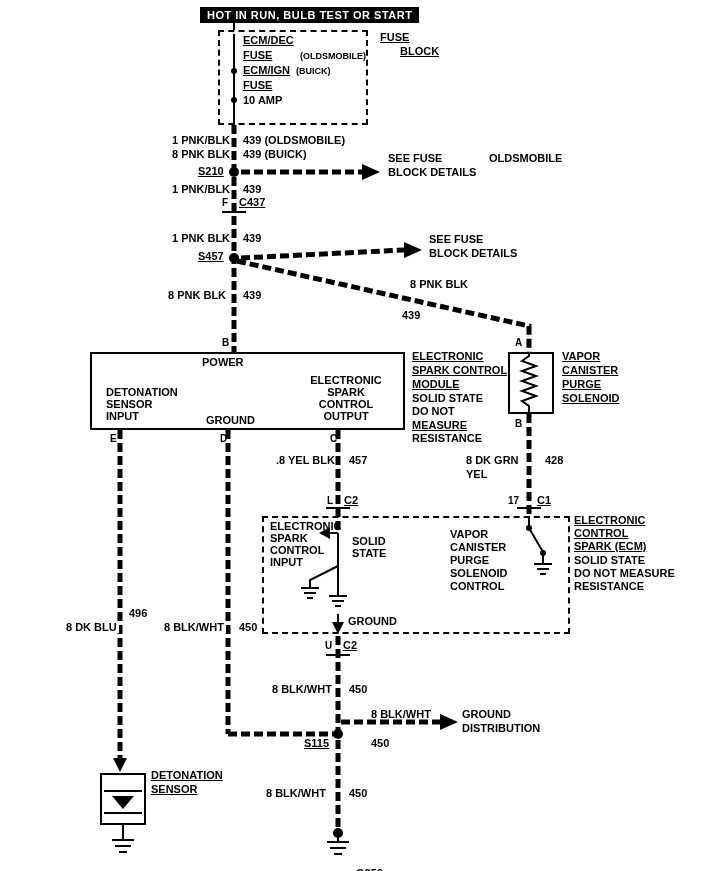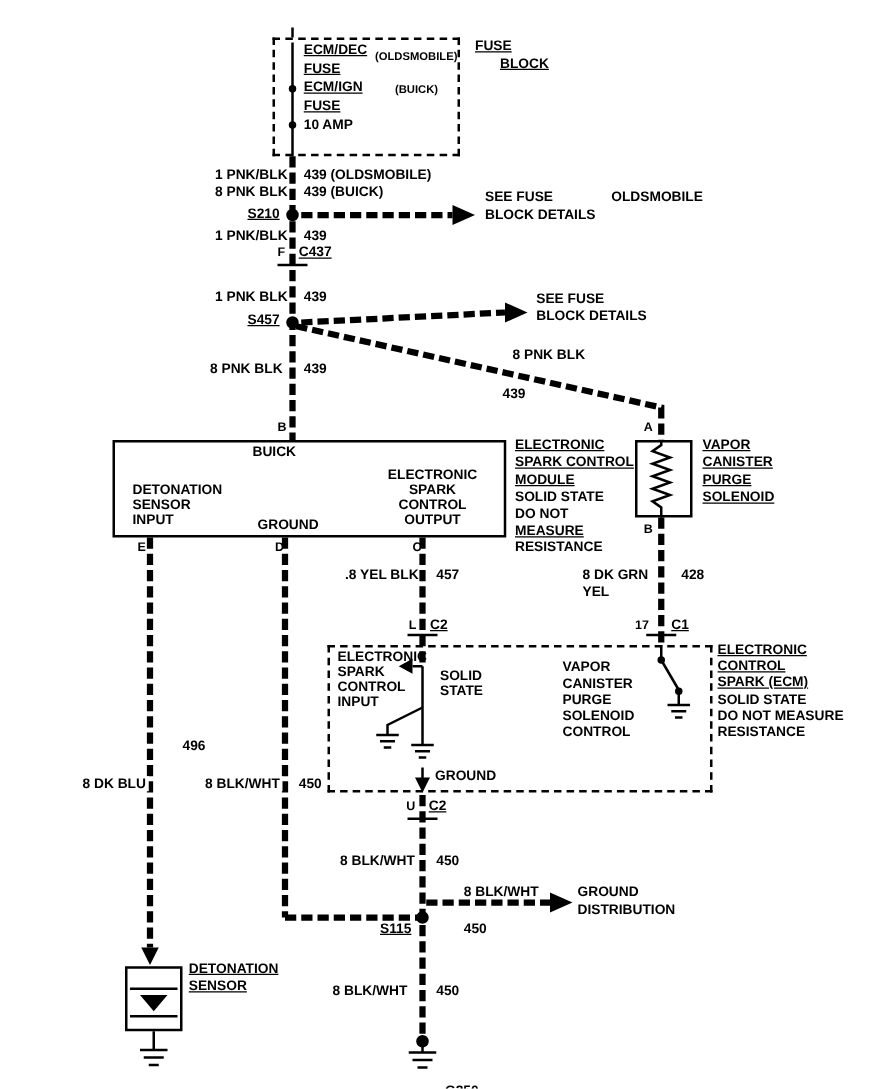--- a/index.html
+++ b/index.html
@@ -101,31 +101,32 @@
       <polygon points="362,164 380,172 362,180"></polygon>
       <polygon points="404,242 422,250 404,258"></polygon>
       <polygon points="440,714 458,722 440,730"></polygon>
       <polygon points="113,758 127,758 120,772"></polygon>
       <polygon points="330,527 330,539 319,533"></polygon>
       <polygon points="332,622 344,622 338,634"></polygon>
       <polygon points="112,796 134,796 123,809"></polygon>
     </g>
   </svg>
 
+  <div class="banner">HOT IN RUN, BULB TEST OR START</div>
   <div class="box dashedbox" style="left:218px;top:30px;width:150px;height:95px;"></div>
   <div class="box" style="left:90px;top:352px;width:315px;height:78px;"></div>
   <div class="box" style="left:508px;top:352px;width:46px;height:62px;"></div>
   <div class="box dashedbox" style="left:262px;top:516px;width:308px;height:118px;"></div>
   <div class="box" style="left:100px;top:773px;width:46px;height:52px;"></div>
 
   <span class="lbl u" style="left:243px;top:34px;">ECM/DEC</span>
-  <span class="lbl sm" style="left:300px;top:39px;">(OLDSMOBILE)</span>
+  <span class="lbl sm" style="left:300px;top:50px;">(OLDSMOBILE)</span>
   <span class="lbl u" style="left:243px;top:49px;">FUSE</span>
   <span class="lbl u" style="left:243px;top:64px;">ECM/IGN</span>
-  <span class="lbl sm" style="left:316px;top:65px;">(BUICK)</span>
+  <span class="lbl sm" style="left:296px;top:65px;">(BUICK)</span>
   <span class="lbl u" style="left:243px;top:79px;">FUSE</span>
   <span class="lbl" style="left:243px;top:94px;">10 AMP</span>
   <span class="lbl u" style="left:380px;top:31px;">FUSE</span>
   <span class="lbl u" style="left:380px;top:45px;margin-left:20px;">BLOCK</span>
 
   <span class="lbl" style="left:172px;top:134px;">1 PNK/BLK</span>
   <span class="lbl" style="left:243px;top:134px;">439 (OLDSMOBILE)</span>
   <span class="lbl" style="left:172px;top:148px;">8 PNK BLK</span>
   <span class="lbl" style="left:243px;top:148px;">439 (BUICK)</span>
   <span class="lbl u" style="left:198px;top:165px;">S210</span>
@@ -140,21 +141,21 @@
   <span class="lbl" style="left:243px;top:232px;">439</span>
   <span class="lbl u" style="left:198px;top:250px;">S457</span>
   <span class="lbl" style="left:429px;top:233px;">SEE FUSE</span>
   <span class="lbl" style="left:429px;top:247px;">BLOCK DETAILS</span>
   <span class="lbl" style="left:168px;top:289px;">8 PNK BLK</span>
   <span class="lbl" style="left:243px;top:289px;">439</span>
   <span class="lbl bg" style="left:408px;top:278px;">8 PNK BLK</span>
   <span class="lbl bg" style="left:400px;top:309px;">439</span>
 
   <span class="lbl pin" style="left:222px;top:337px;">B</span>
-  <span class="lbl" style="left:202px;top:356px;">BUICK</span>
+  <span class="lbl" style="left:202px;top:356px;">POWER</span>
   <span class="lbl" style="left:106px;top:386px;">DETONATION</span>
   <span class="lbl" style="left:106px;top:398px;">SENSOR</span>
   <span class="lbl" style="left:106px;top:410px;">INPUT</span>
   <span class="lbl" style="left:206px;top:414px;">GROUND</span>
   <div class="lbl ctr" style="left:306px;top:374px;width:80px;">
     <span class="blockline">ELECTRONIC</span>
     <span class="blockline">SPARK</span>
     <span class="blockline">CONTROL</span>
     <span class="blockline">OUTPUT</span>
   </div>
@@ -201,21 +202,21 @@
   <span class="lbl u" style="left:574px;top:514px;">ELECTRONIC</span>
   <span class="lbl u" style="left:574px;top:527px;">CONTROL</span>
   <span class="lbl u" style="left:574px;top:540px;">SPARK (ECM)</span>
   <span class="lbl" style="left:574px;top:554px;">SOLID STATE</span>
   <span class="lbl" style="left:574px;top:567px;">DO NOT MEASURE</span>
   <span class="lbl" style="left:574px;top:580px;">RESISTANCE</span>
   <span class="lbl pin" style="left:325px;top:640px;">U</span>
   <span class="lbl u" style="left:343px;top:639px;">C2</span>
 
   <span class="lbl bg" style="left:64px;top:621px;">8 DK BLU</span>
-  <span class="lbl bg" style="left:127px;top:591px;margin-left:17px;">496</span>
+  <span class="lbl bg" style="left:127px;top:607px;">496</span>
   <span class="lbl bg" style="left:162px;top:621px;">8 BLK/WHT</span>
   <span class="lbl bg" style="left:237px;top:621px;">450</span>
   <span class="lbl" style="left:272px;top:683px;">8 BLK/WHT</span>
   <span class="lbl" style="left:349px;top:683px;">450</span>
   <span class="lbl" style="left:371px;top:708px;">8 BLK/WHT</span>
   <span class="lbl" style="left:462px;top:708px;">GROUND</span>
   <span class="lbl" style="left:462px;top:722px;">DISTRIBUTION</span>
   <span class="lbl u" style="left:304px;top:737px;">S115</span>
   <span class="lbl" style="left:371px;top:737px;">450</span>
   <span class="lbl" style="left:266px;top:787px;">8 BLK/WHT</span>

